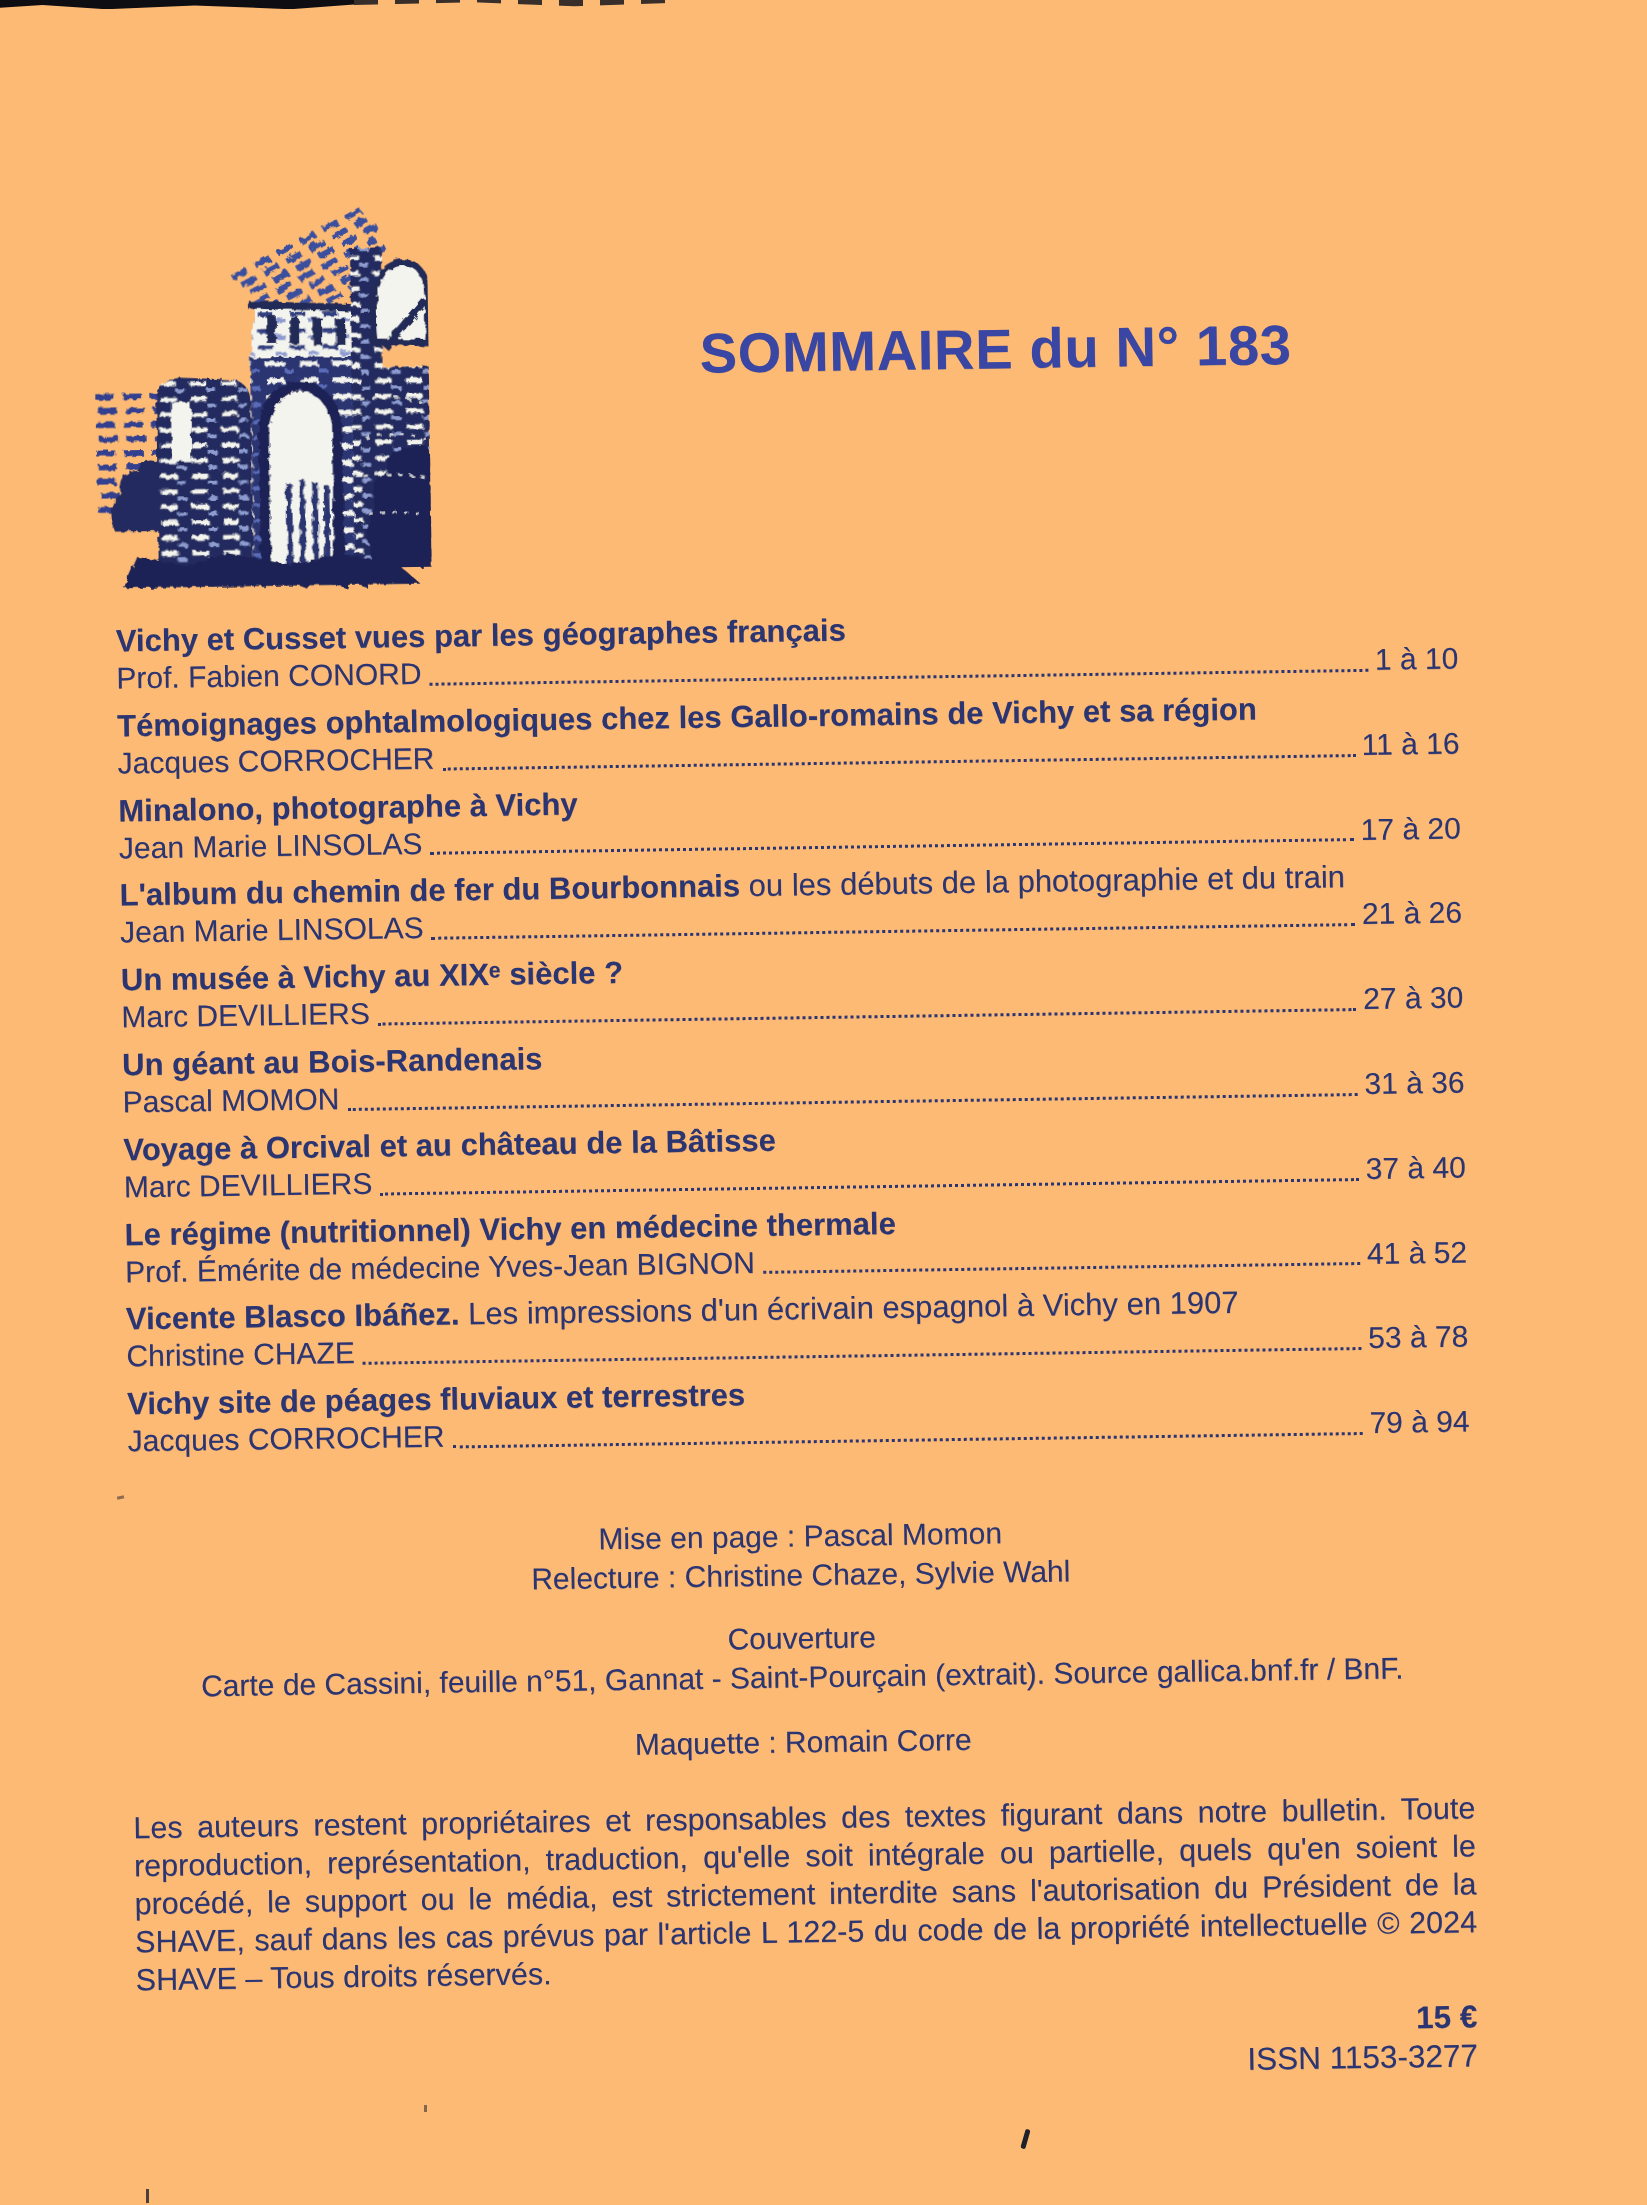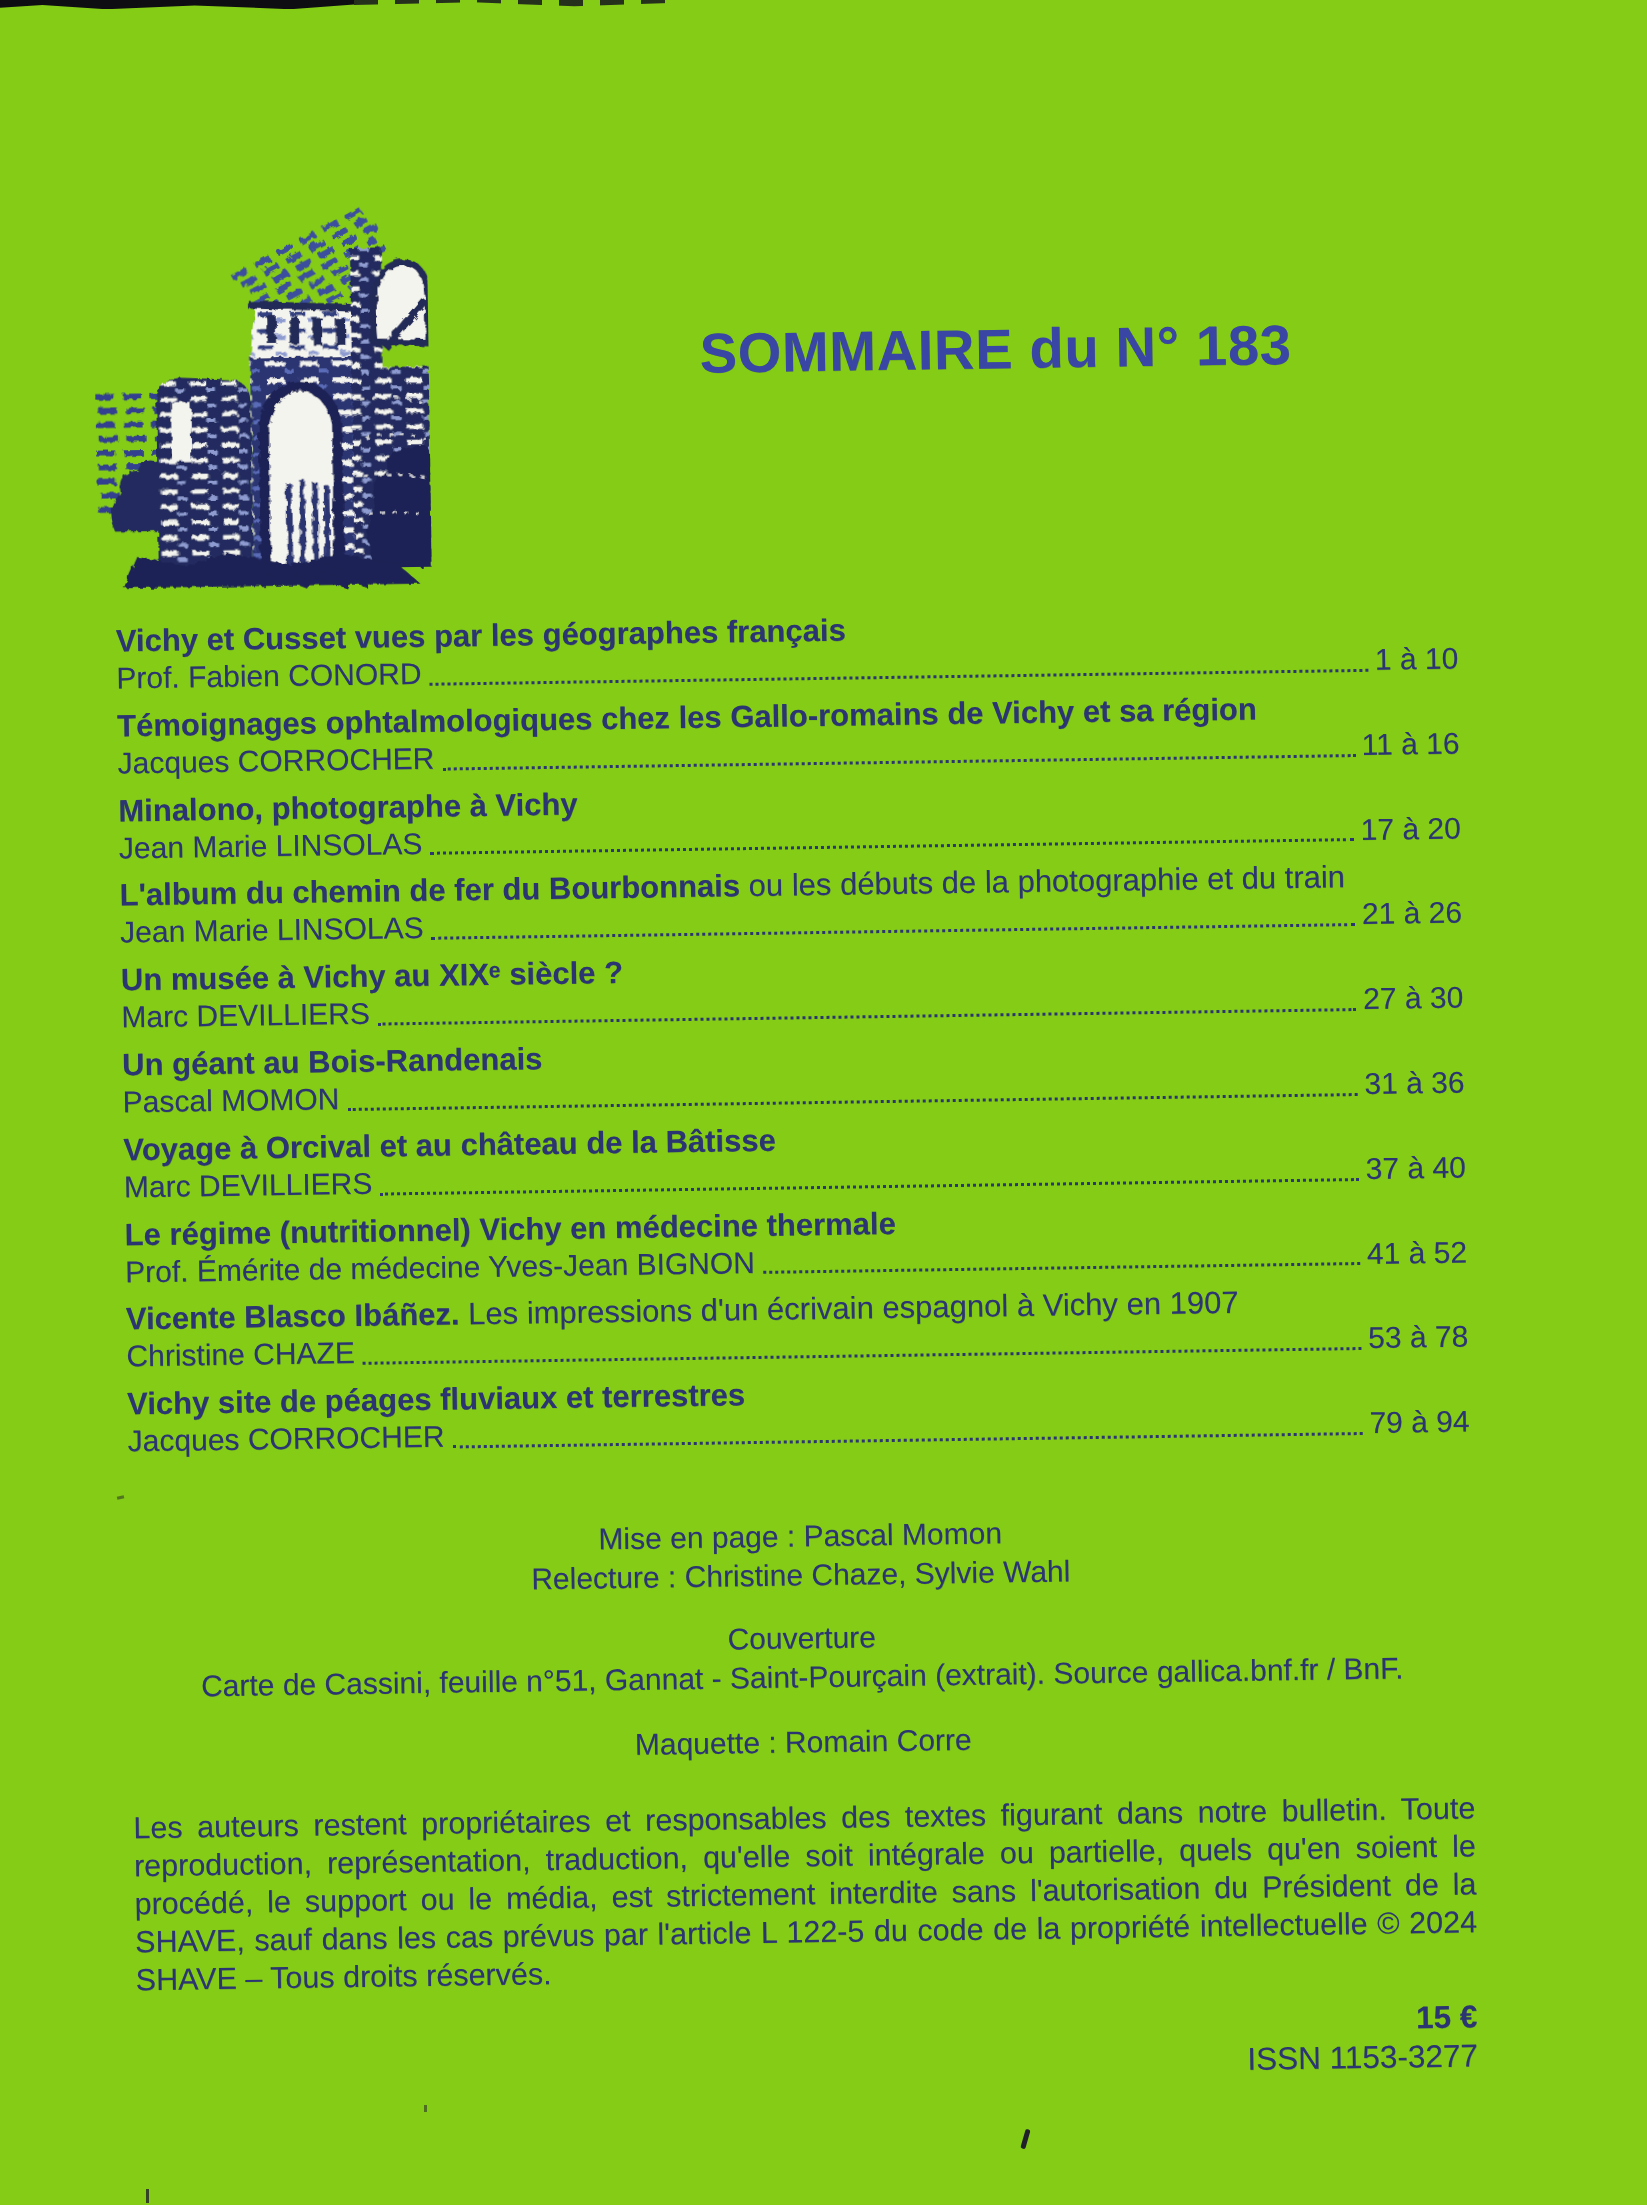--- a/index.html
+++ b/index.html
@@ -1,20 +1,20 @@
 <!DOCTYPE html>
 <html style="font-size:10.5px"><head>
 <meta charset="utf-8">
 <style>
   html,body { margin:0; padding:0; background:#d9d9d9; }
   .sheet {
     position:relative;
     width:1647px; height:2205px;
     margin:0 auto;
-    background:#84cc16;
+    background:#fdba74;
     overflow:hidden;
     font-family:"Liberation Sans","DejaVu Sans",sans-serif;
     color:#2b3572;
     text-shadow:0.3px 0.4px 0.5px rgba(43,53,114,0.35);
   }
   .tilt {
     position:absolute; inset:0;
     transform:rotate(-0.85deg);
     transform-origin:820px 984px;
   }

